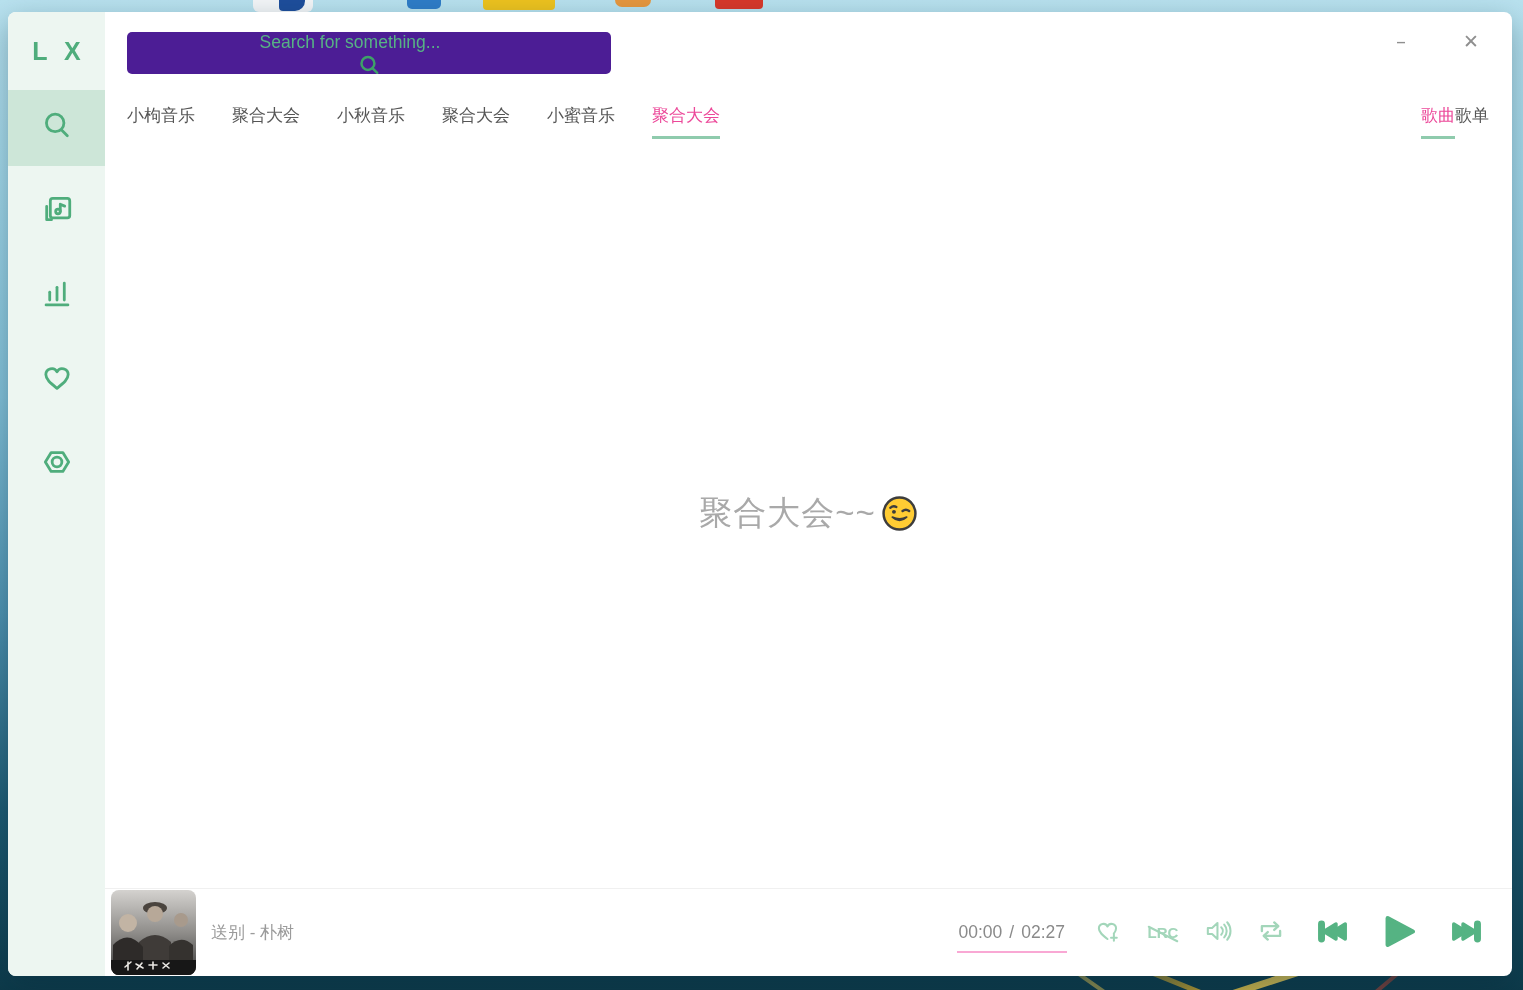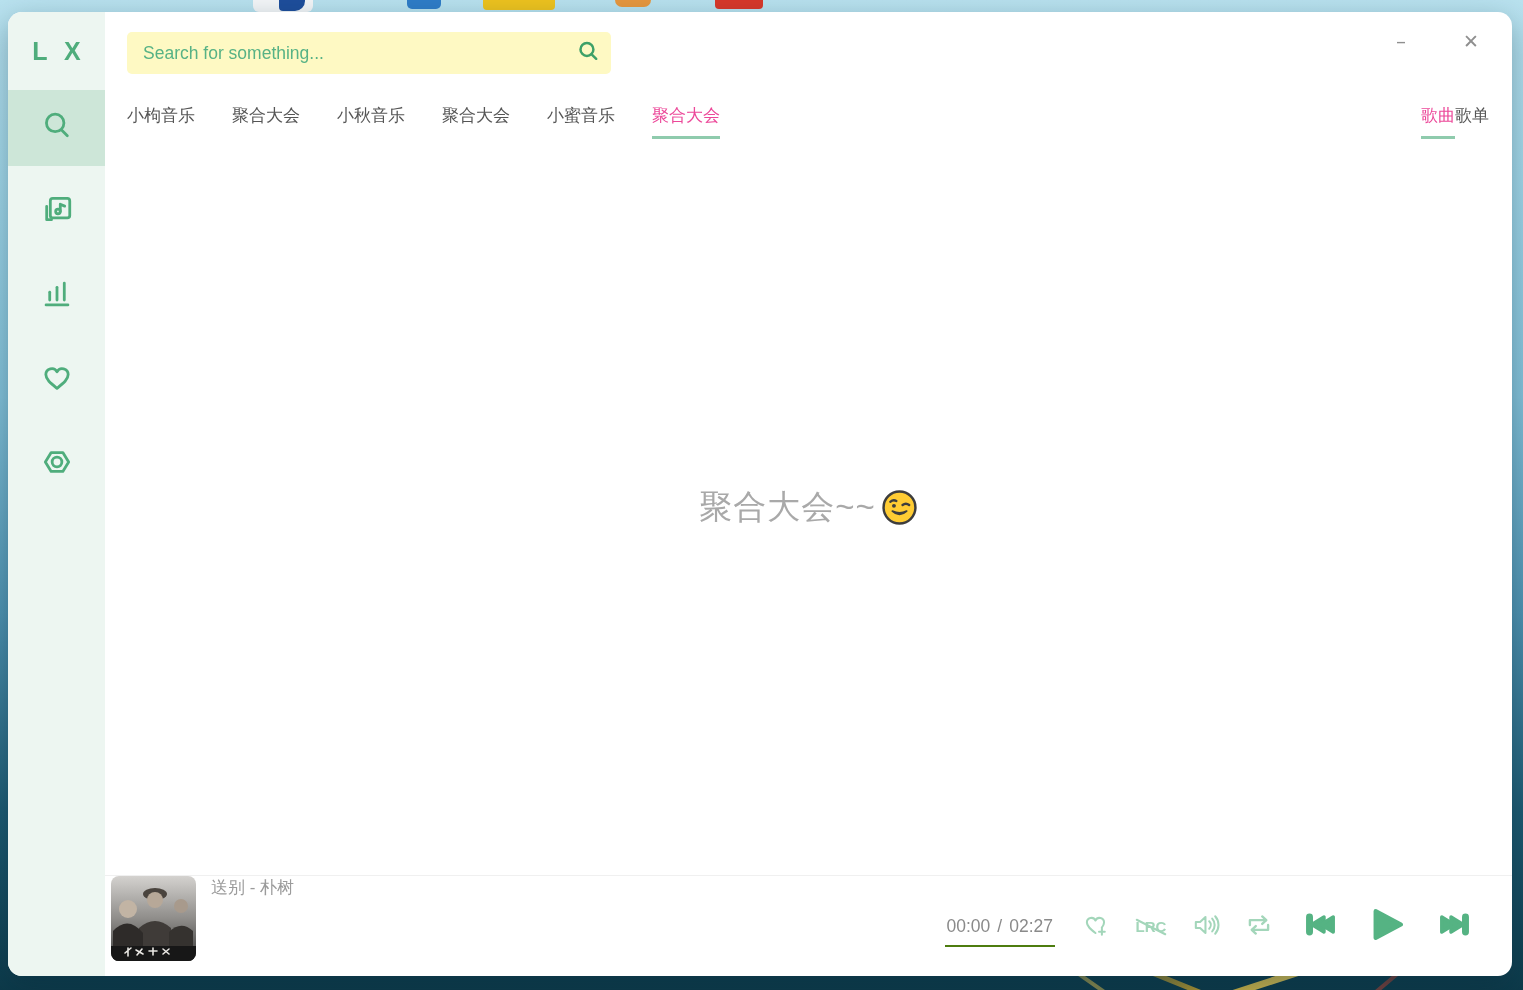--- a/index.html
+++ b/index.html
@@ -19,37 +19,37 @@
   .frag-doc   { left:253px; width:60px; height:12px; background:#f4f6f8; border-radius:0 0 6px 6px; }
   .frag-doc::after { content:""; position:absolute; right:8px; top:0; width:26px; height:11px; background:#1e4e9c; border-radius:0 0 10px 4px; }
   .frag-blue  { left:407px; width:34px; height:9px;  background:#2f7dc8; border-radius:0 0 5px 5px; }
   .frag-yellow{ left:483px; width:72px; height:10px; background:#eec31e; border-radius:0 0 4px 4px; }
   .frag-orange{ left:615px; width:36px; height:7px;  background:#e7973e; border-radius:0 0 12px 12px; }
   .frag-red   { left:715px; width:48px; height:9px;  background:#d8382a; border-radius:0 0 4px 4px; }
 
   
   .window {
     position:absolute; left:8px; top:12px; width:1504px; height:964px;
-    background:#ffffff; border-radius:14px; overflow:hidden; display:flex;
+    background:#ffffff; border-radius:8px; overflow:hidden; display:flex;
     box-shadow:0 10px 30px rgba(10,40,55,.35);
   }
 
   
   .sidebar { width:97px; background:#edf6f1; display:flex; flex-direction:column; flex-shrink:0; }
   .logo { height:78px; display:flex; align-items:center; justify-content:center;
           color:#4fad7c; font-size:25px; font-weight:bold; letter-spacing:5px; padding-left:5px; }
   .nav-item { height:76px; margin-bottom:8px; display:flex; align-items:center; justify-content:center; cursor:pointer; }
   .nav-item.active { background:#cde6d8; }
   .nav-item svg { stroke:#4fad7c; fill:none; stroke-width:2.3; stroke-linecap:round; stroke-linejoin:round; }
 
   
   .main { flex:1; display:flex; flex-direction:column; position:relative; }
 
   .header { padding:20px 0 0 22px; display:flex; align-items:center; }
-  .search-box { width:484px; height:42px; background:#fef9c3; border-radius:5px; display:flex; align-items:center; }
+  .search-box { width:484px; height:42px; background:#4c1d95; border-radius:5px; display:flex; align-items:center;flex-direction:column; }
   .search-box input { flex:1; height:100%; background:transparent; border:none; outline:none;
                       padding:0 10px 0 16px; font-size:17.5px; color:#3f9c6c; font-family:"Liberation Sans",sans-serif; }
   .search-box input::placeholder { color:#57b285; opacity:1; }
   .search-btn { width:46px; height:100%; border:none; background:transparent; display:flex; align-items:center; justify-content:center; cursor:pointer; }
   .search-btn svg { stroke:#3ea168; fill:none; stroke-width:2.4; stroke-linecap:round; }
 
   .win-controls { position:absolute; top:14px; right:26px; display:flex; gap:40px; }
   .win-btn { width:30px; height:30px; border:none; background:transparent; color:#8f8f8f;
              font-size:20px; line-height:30px; text-align:center; cursor:pointer; font-family:"DejaVu Sans",sans-serif; }
   .win-btn.close { font-size:19px; }
@@ -61,26 +61,26 @@
   .tab.active { color:#ec4899; border-bottom-color:#8fcbad; }
   .type-tabs { display:flex; }
   .type-tabs .tab { margin-right:0; }
 
   
   .content { flex:1; display:flex; align-items:center; justify-content:center; }
   .empty-msg { display:flex; align-items:center; font-size:33px; color:#a9a9a9; letter-spacing:1px; }
   .emoji { width:37px; height:37px; margin-left:5px; }
 
   
-  .player { height:101px; border-top:1px solid #f0f0f0; display:flex; padding:0 39px 0 6px; }
+  .player { height:88px; border-top:1px solid #f0f0f0; display:flex; align-items:center; padding:0 27px 0 6px; }
   .album { width:85px; height:85px; border-radius:8px; overflow:hidden; flex-shrink:0; cursor:pointer; }
   .song-title { margin-left:15px; font-size:17px; color:#9b9b9b; }
   .player-right { margin-left:auto; display:flex; align-items:center; }
   .time-box { display:flex; gap:7px; font-size:17.5px; color:#8a8a8a; padding:0 2px 8px 2px;
-              border-bottom:2px solid #4d7c0f; transform:translateY(5px); margin-right:26px; }
+              border-bottom:2px solid #f9a8d4; transform:translateY(5px); margin-right:26px; }
   .ctl-btn { border:none; background:transparent; cursor:pointer; display:flex; align-items:center; justify-content:center;
              margin-left:23px; padding:0; }
   .ctl-btn svg { stroke:#a3d6ba; fill:none; stroke-width:1.9; stroke-linecap:round; stroke-linejoin:round; }
   .lrc-wrap { position:relative; color:#a3d6ba; font-size:15px; font-weight:bold; letter-spacing:0; width:34px; text-align:center; }
   .lrc-wrap::after { content:""; position:absolute; left:0px; top:50%; width:34px; height:2px; background:#a3d6ba;
                      transform:rotate(27deg); border-radius:2px; }
   .ctl-btn.playback { margin-left:28px; }
   .ctl-btn.playback svg { stroke:#55b383; fill:#55b383; stroke-width:3; }
   .ctl-btn.play { margin-left:24px; }
 </style>

